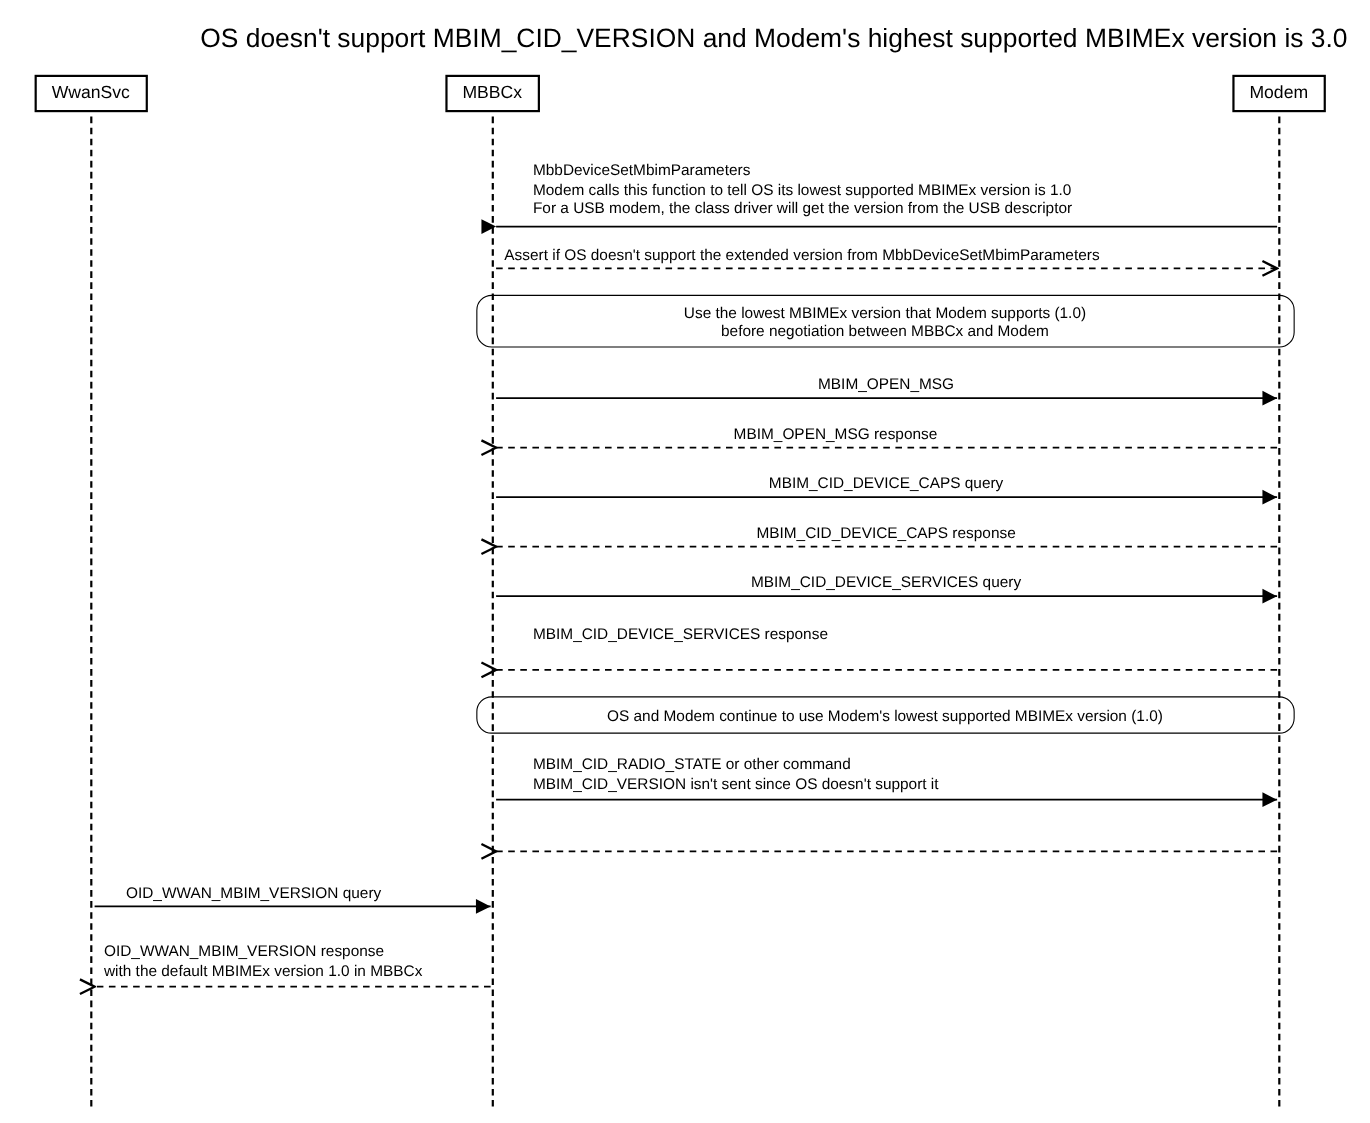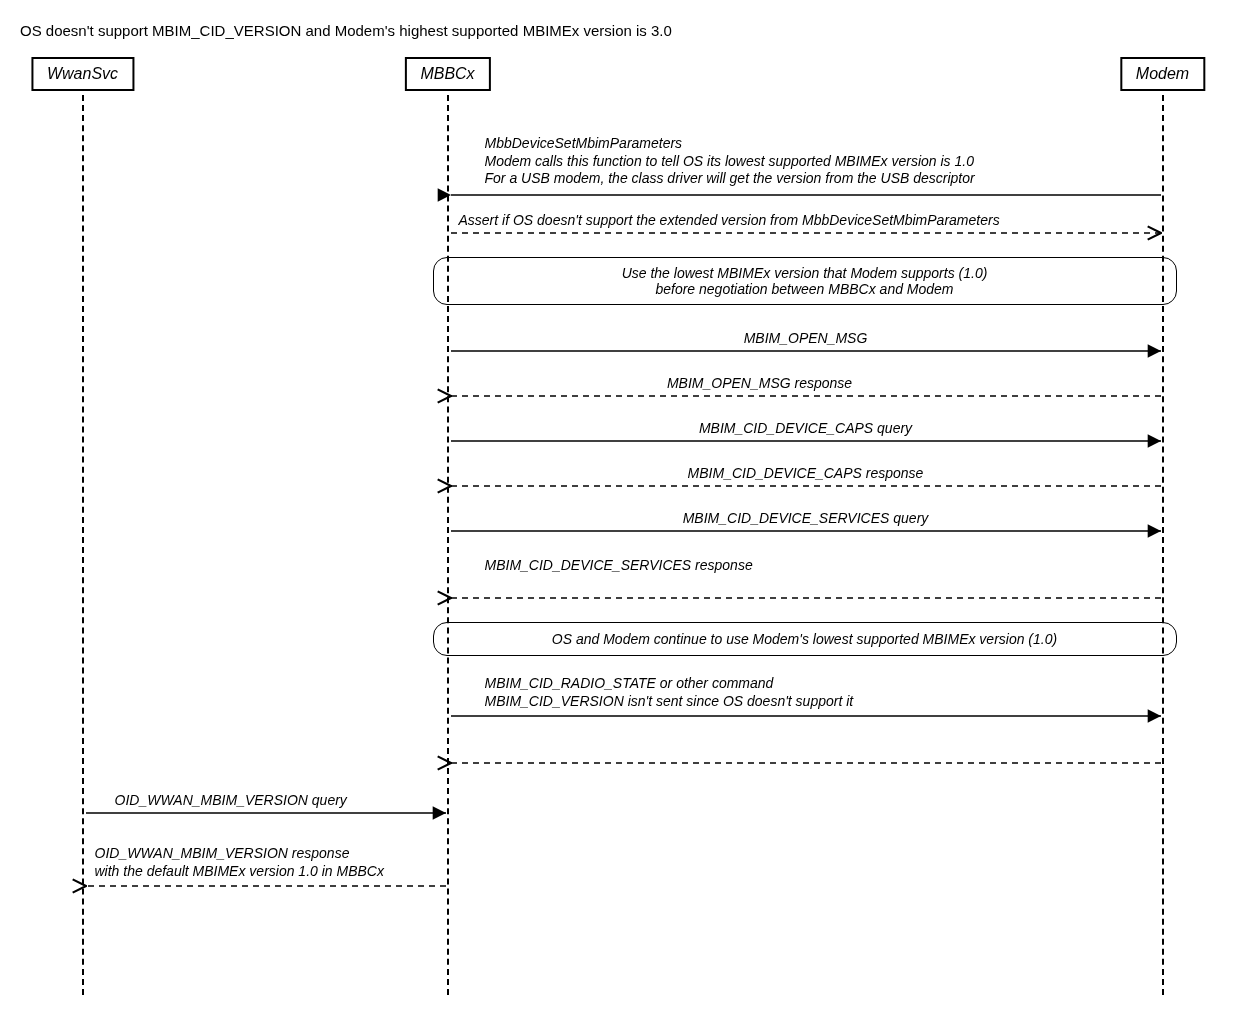--- a/index.html
+++ b/index.html
@@ -1,18 +1,18 @@
 <!DOCTYPE html>
 <html><head>
 <meta charset="utf-8">
 <style>
   html,body{margin:0;padding:0;background:#fff;font-family:Arial,Helvetica,sans-serif;color:#000;}
   .page{padding:10px 20px 30px 20px;}
-  .title{text-align:left;font-size:15px;margin:12px 0 18px 0;}
-  .diagram{position:relative;margin:0 auto;font-style:italic;}
+  .title{text-align:right;font-size:24px;margin:12px 0 18px 0;}
+  .diagram{position:relative;margin:0 auto;}
   .lifeline{position:absolute;border-left:2px dashed #000;}
   .actor{position:absolute;border:2px solid #000;background:#fff;padding:6px 14px;font-size:16px;text-align:center;transform:translateX(-50%);white-space:nowrap;}
   .msg-label{position:absolute;font-size:14px;line-height:1.25;white-space:nowrap;}
   .msg-label.center{text-align:center;transform:translateX(-50%);}
   .note{position:absolute;border:1.5px solid #000;border-radius:14px;font-size:14px;text-align:left;padding:6px 10px;box-sizing:border-box;display:flex;flex-direction:column;justify-content:center;align-items:center;}
   svg.arrow{position:absolute;overflow:visible;pointer-events:none;}
 </style>
 </head>
 <body>
 

